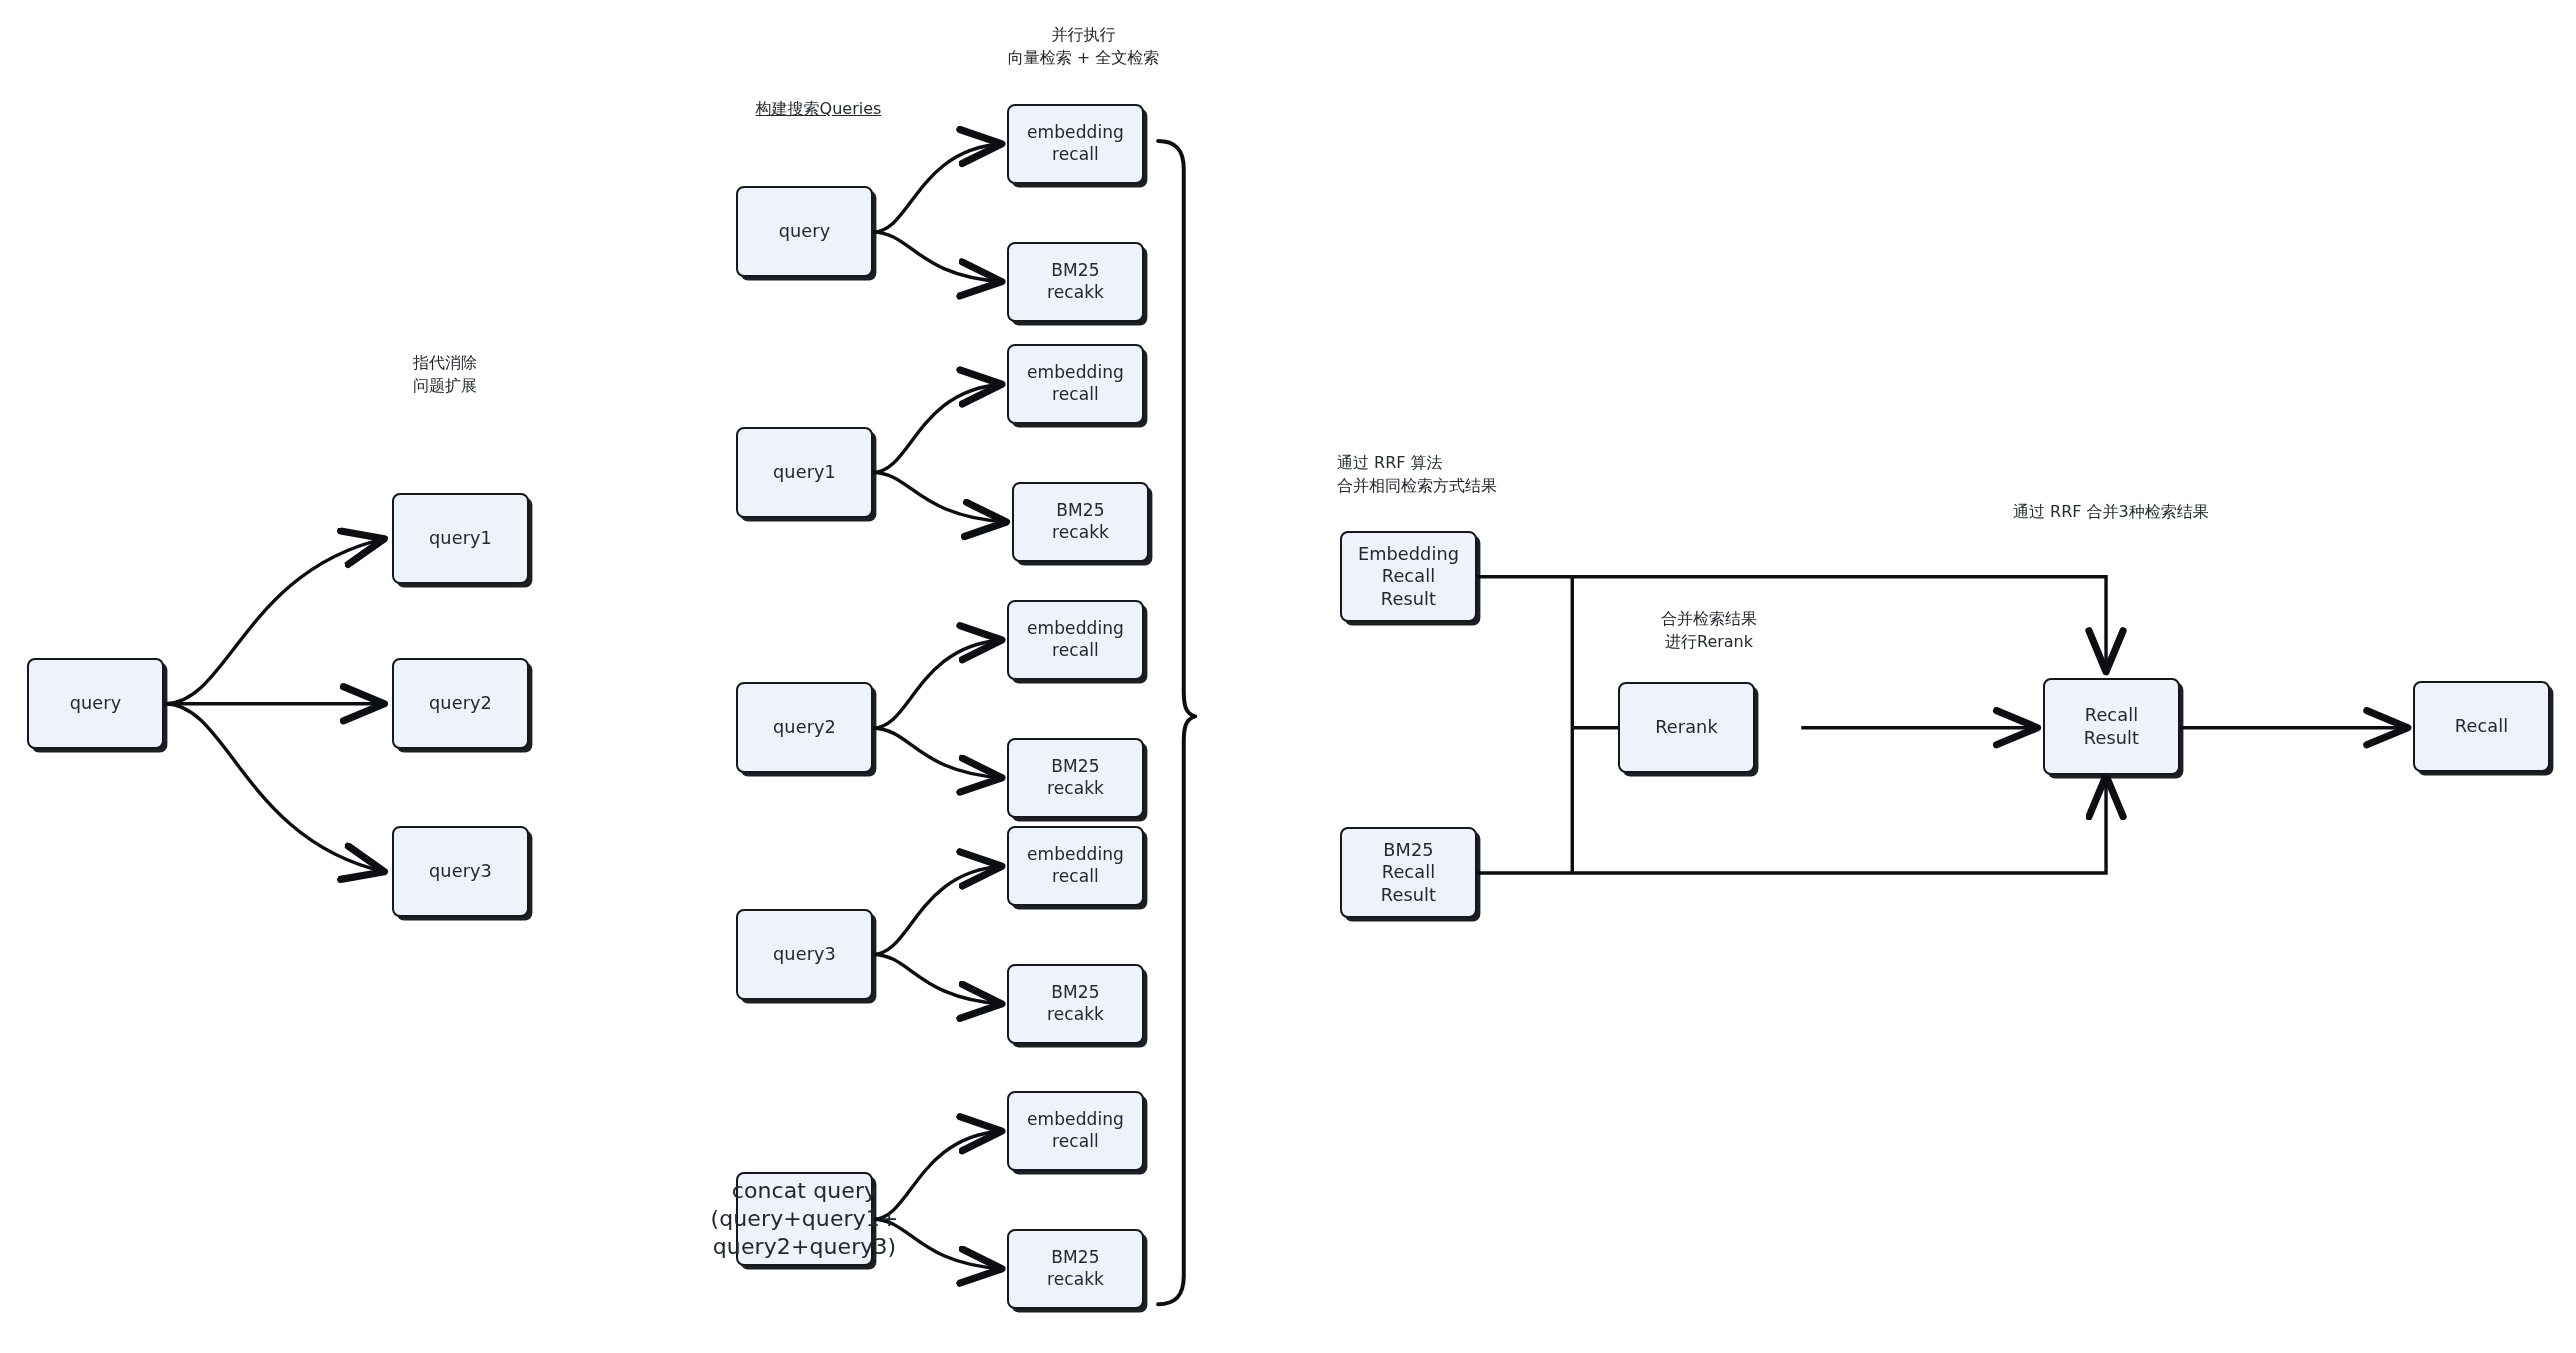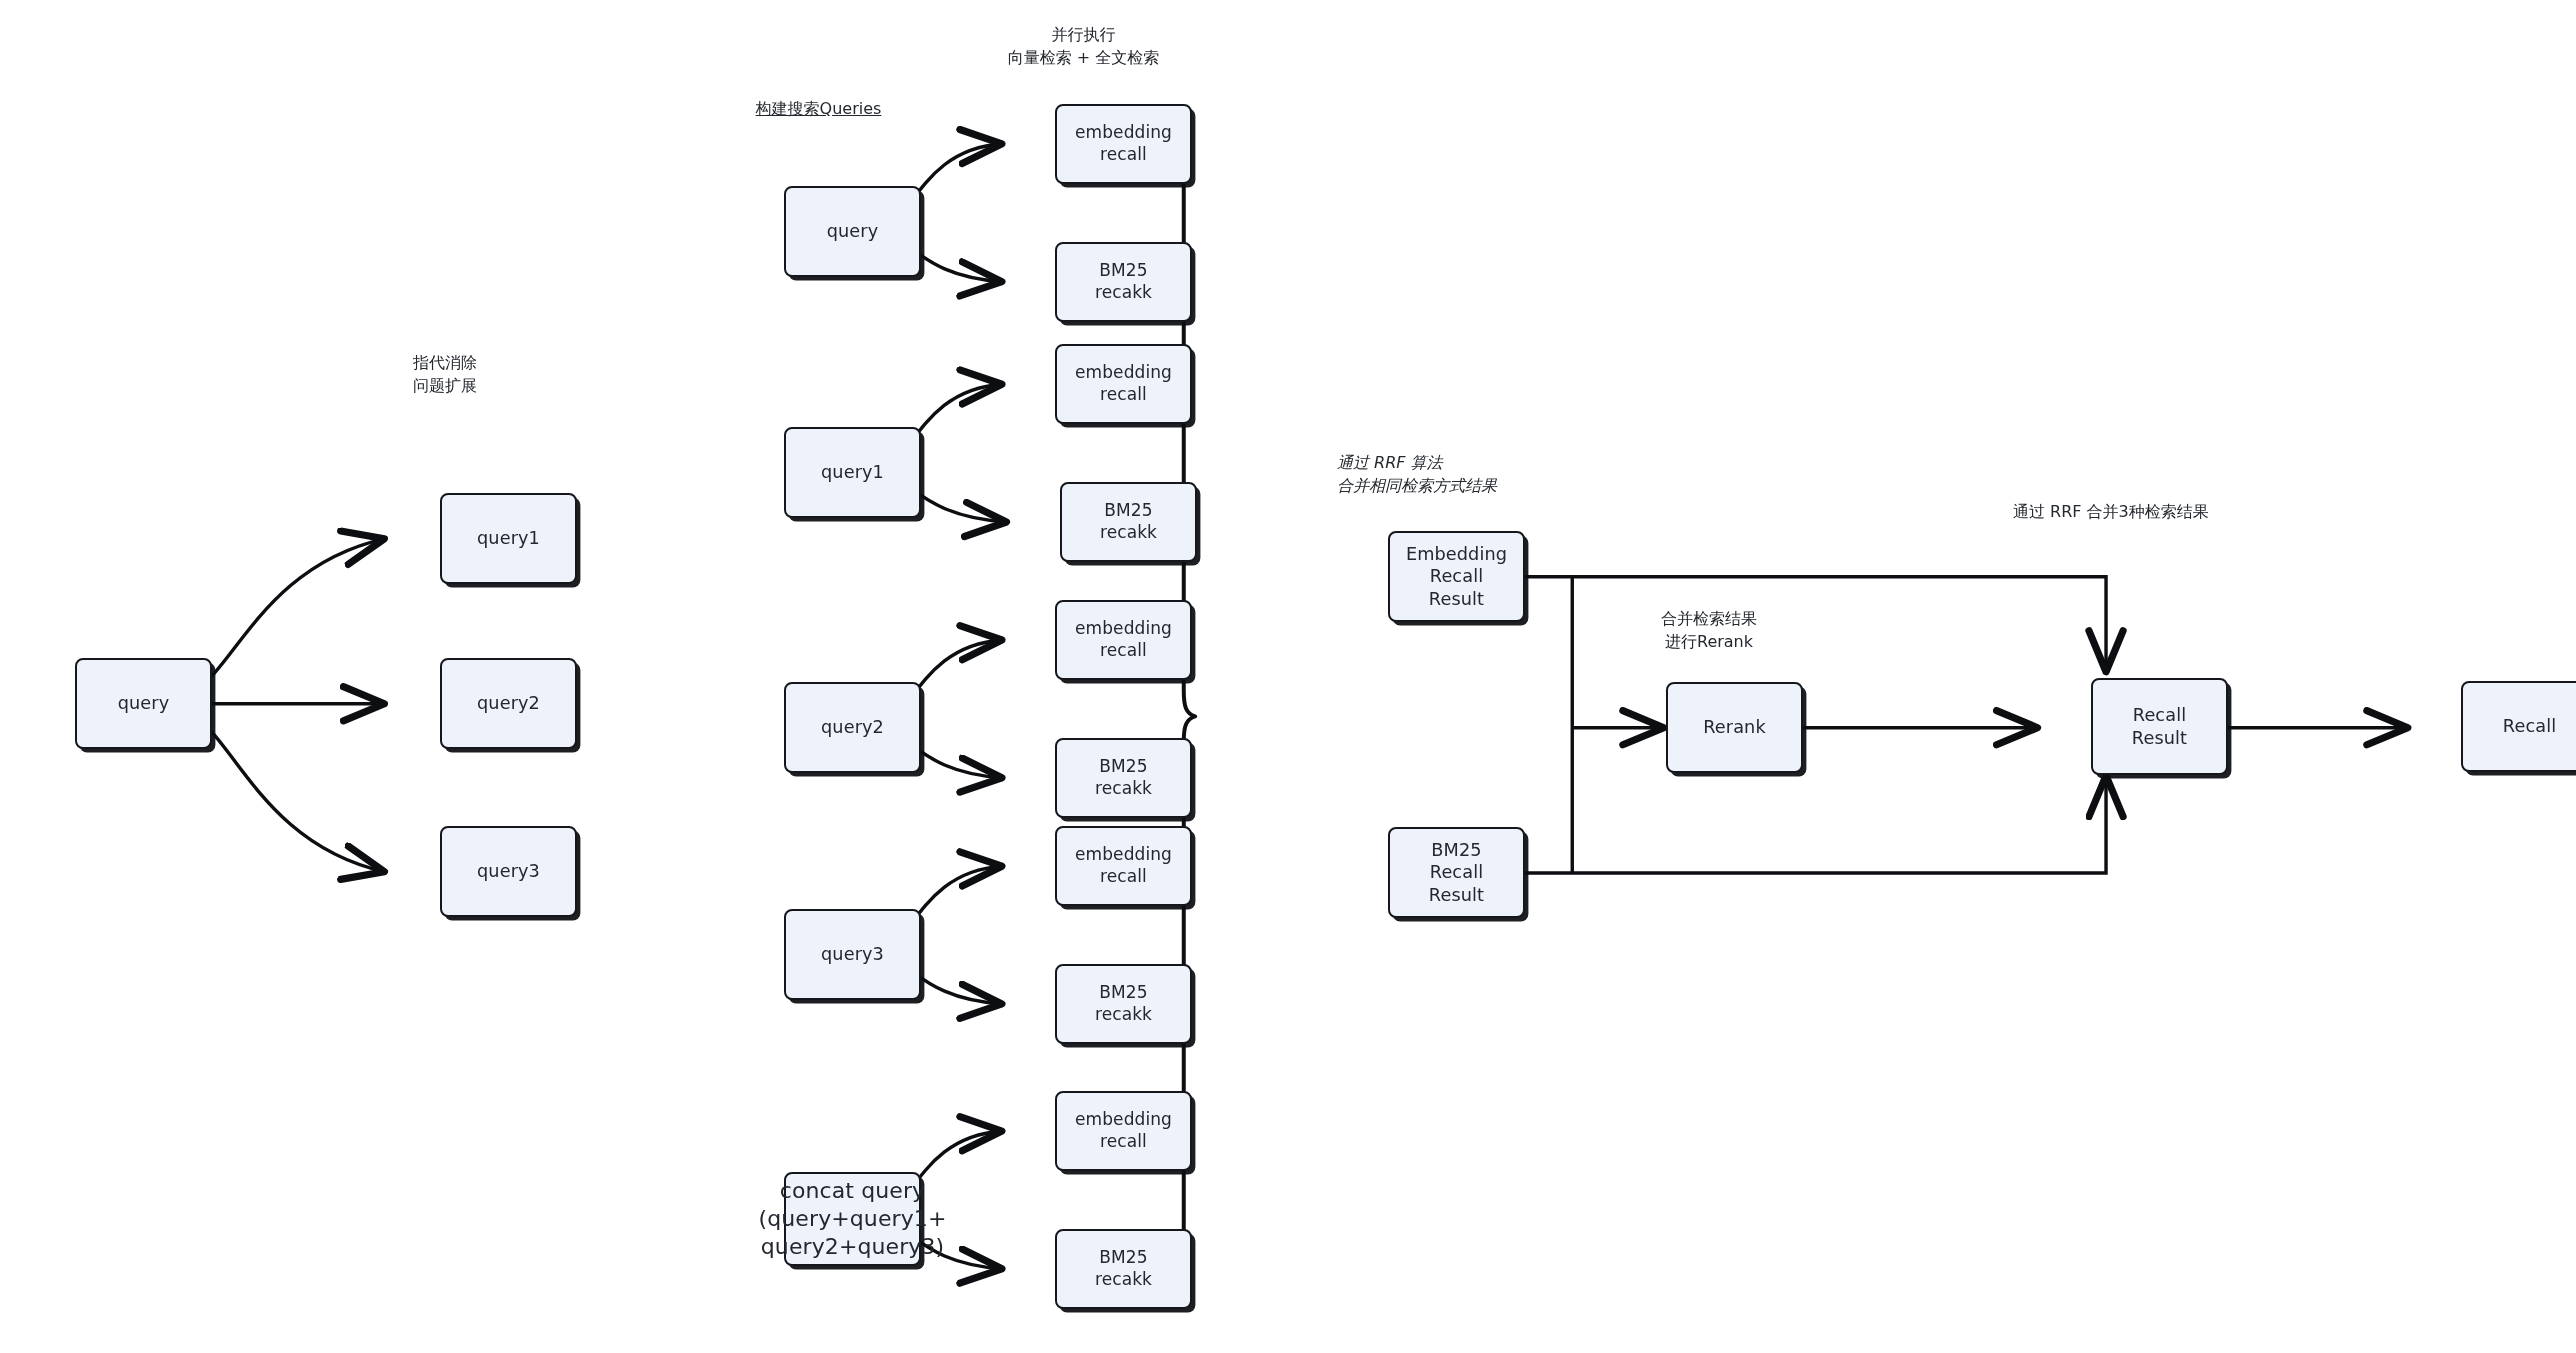--- a/index.html
+++ b/index.html
@@ -27,21 +27,20 @@
     align-items:center;
     justify-content:center;
     text-align:center;
     line-height:1.28;
     font-size:17.7px;
     color:#23272f;
     padding:2.3px 4.6px;
     white-space:pre-line;
     font-weight:400;
     letter-spacing:0.1px;
-    margin-left:48px;
   }
   .node.small{font-size:17px;}
   .node.multi{font-size:17px;}
   
   .label{
     position:absolute;
     font-size:16px;
     color:#24282f;
     line-height:1.45;
     white-space:pre-line;
@@ -134,21 +133,21 @@
   </svg>
 
   <div class="label center" style="left:365px; top:351px; width:160px;">指代消除
 问题扩展</div>
 
   <div class="label center" style="left:676px; top:97px; width:285px;text-decoration:underline;">构建搜索Queries</div>
 
   <div class="label center" style="left:924px; top:23px; width:319px;">并行执行
 向量检索 + 全文检索</div>
 
-  <div class="label" style="left:1337px; top:451px; width:319px;font-style:italic;">通过 RRF 算法
+  <div class="label" style="left:1337px; top:451px; width:319px;">通过 RRF 算法
 合并相同检索方式结果</div>
 
   <div class="label center" style="left:1612px; top:607px; width:194px;">合并检索结果
 进行Rerank</div>
 
   <div class="label" style="left:2013px; top:500px; width:353px;">通过 RRF 合并3种检索结果</div>
 
   <div class="node" style="left:27px;  top:658px; width:137px; height:91px;">query</div>
 
   <div class="node" style="left:392px; top:493px;  width:137px; height:91px;">query1</div>

